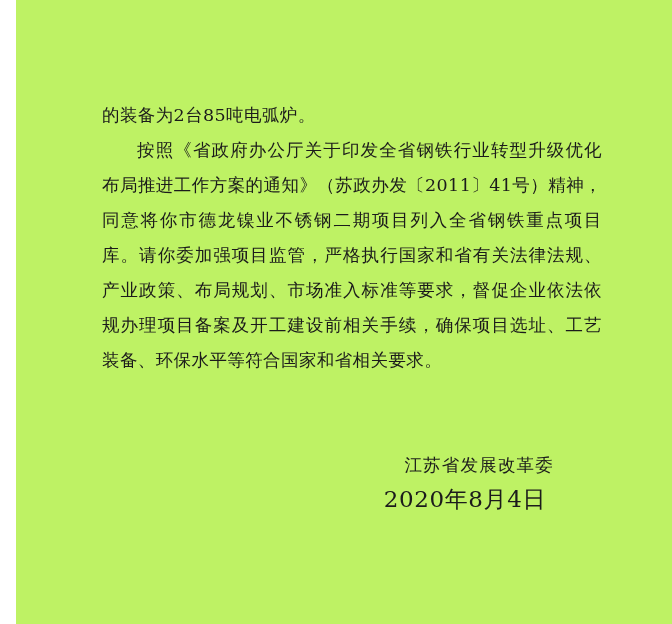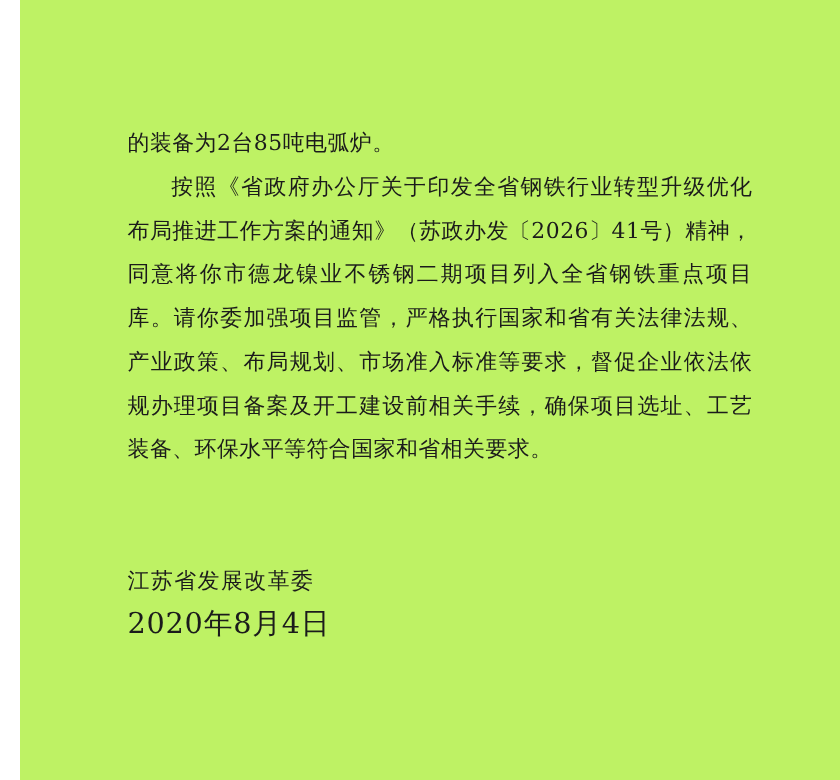--- a/index.html
+++ b/index.html
@@ -39,21 +39,21 @@
     color: #1b1b1b;
   }
   .para.indent {
     text-indent: 2em;
   }
   .signature-block {
     position: absolute;
     left: 86px;
     top: 448px;
     width: 500px;
-    text-align: left;
+    text-align: right;
   }
   .sig-line {
     font-size: 17.5px;
     line-height: 34px;
     letter-spacing: 1.2px;
     color: #1b1b1b;
     padding-right: 48px;
   }
   .sig-date {
     font-size: 23px;
@@ -63,21 +63,21 @@
     padding-right: 56px;
   }
 </style>
 </head>
 <body>
 
 <div class="page">
 
   <div class="doc-body">
     <p class="para">的装备为2台85吨电弧炉。</p>
-    <p class="para indent">按照《省政府办公厅关于印发全省钢铁行业转型升级优化布局推进工作方案的通知》（苏政办发〔2026〕41号）精神，同意将你市德龙镍业不锈钢二期项目列入全省钢铁重点项目库。请你委加强项目监管，严格执行国家和省有关法律法规、产业政策、布局规划、市场准入标准等要求，督促企业依法依规办理项目备案及开工建设前相关手续，确保项目选址、工艺装备、环保水平等符合国家和省相关要求。</p>
+    <p class="para indent">按照《省政府办公厅关于印发全省钢铁行业转型升级优化布局推进工作方案的通知》（苏政办发〔2011〕41号）精神，同意将你市德龙镍业不锈钢二期项目列入全省钢铁重点项目库。请你委加强项目监管，严格执行国家和省有关法律法规、产业政策、布局规划、市场准入标准等要求，督促企业依法依规办理项目备案及开工建设前相关手续，确保项目选址、工艺装备、环保水平等符合国家和省相关要求。</p>
   </div>
 
   <div class="signature-block">
     <div class="sig-line">江苏省发展改革委</div>
     <div class="sig-date">2020年8月4日</div>
   </div>
 
 </div>
 
 </body></html>

